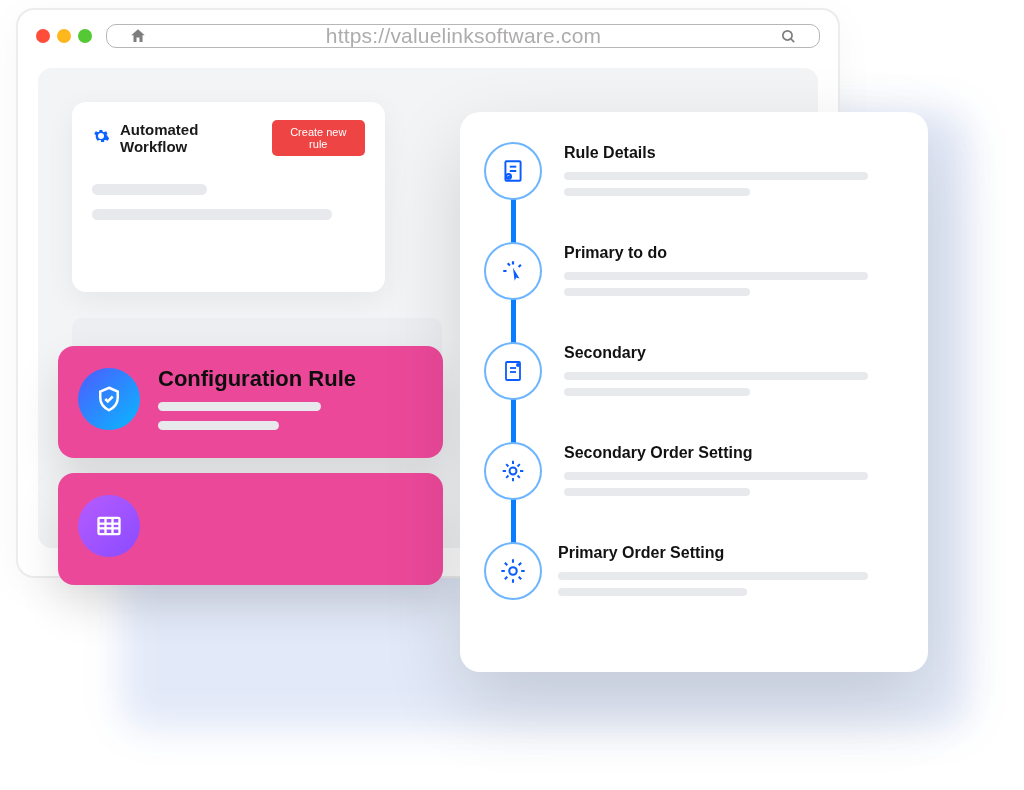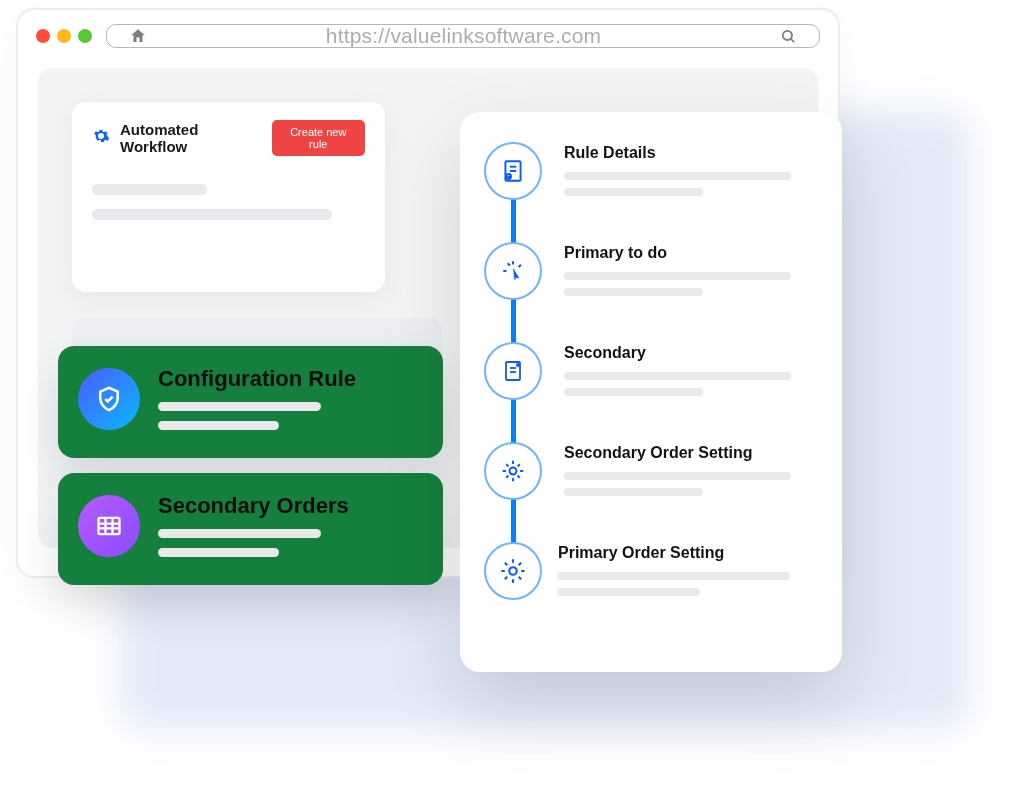--- a/index.html
+++ b/index.html
@@ -90,21 +90,21 @@
 }
 .gray-strip2{
   position:absolute; left:430px; top:250px;
   width:180px; height:44px; background:#edeef1; border-radius:10px;
 }
 
 
 .float-card{
   position:absolute;
   width: 385px; height:112px;
-  background:#15803d; border-radius:16px;
+  background:#ec4899; border-radius:16px;
   box-shadow: 0 22px 44px rgba(0,0,0,0.12);
   display:flex; align-items:flex-start; gap:18px;
   padding: 20px 22px 18px 20px;
   z-index:4;
 }
 .float-card.one{ left: 58px; top: 346px; }
 .float-card.two{ left: 58px; top: 473px; }
 .icon-circle{
   width:62px; height:62px; border-radius:50%;
   display:flex; align-items:center; justify-content:center;
@@ -115,21 +115,21 @@
 .float-card .texts{ display:flex; flex-direction:column; gap:10px; flex:1;}
 .float-card .title{ font-size:22px; font-weight:700; color:#0e0e0e; }
 .float-card .ph{ height:9px; }
 .float-card .ph.a{ width:62%; }
 .float-card .ph.b{ width:46%; }
 
 
 .right-card{
   position:absolute;
   left: 460px; top: 112px;
-  width: 382px; height: 560px;
+  width: 468px; height: 560px;
   background:#fff; border-radius:20px;
   box-shadow: 0 30px 80px rgba(0,0,0,0.14);
   z-index:5;
   padding: 30px 26px 20px 24px;
 }
 .timeline{ position:relative; }
 .tl-line{
   position:absolute; left:27px; top:30px; bottom:44px;
   width:5px; background:#0a7cff; border-radius:3px; z-index:0;
 }
@@ -216,25 +216,20 @@
 <div class="float-card two">
   <div class="icon-circle purple">
     <svg width="28" height="28" viewBox="0 0 24 24" fill="none" stroke="#fff" stroke-width="2">
         <rect x="3" y="5" width="18" height="14" rx="1"></rect>
         <line x1="3" y1="10" x2="21" y2="10"></line>
         <line x1="3" y1="14" x2="21" y2="14"></line>
         <line x1="9" y1="5" x2="9" y2="19"></line>
         <line x1="15" y1="5" x2="15" y2="19"></line>
       </svg>
   </div>
-  <div class="texts">
-    <div class="title">Secondary Orders</div>
-    <div class="ph a"></div>
-    <div class="ph b"></div>
-  </div>
 </div>
 
 <div class="right-card">
   <div class="timeline">
     <div class="tl-line"></div>
 
     <div class="step">
       <div class="step-circle">
         <svg width="26" height="26" viewBox="0 0 24 24" fill="none" stroke="currentColor" stroke-width="1.8">
             <rect x="5" y="3" width="14" height="18" rx="1"></rect>

